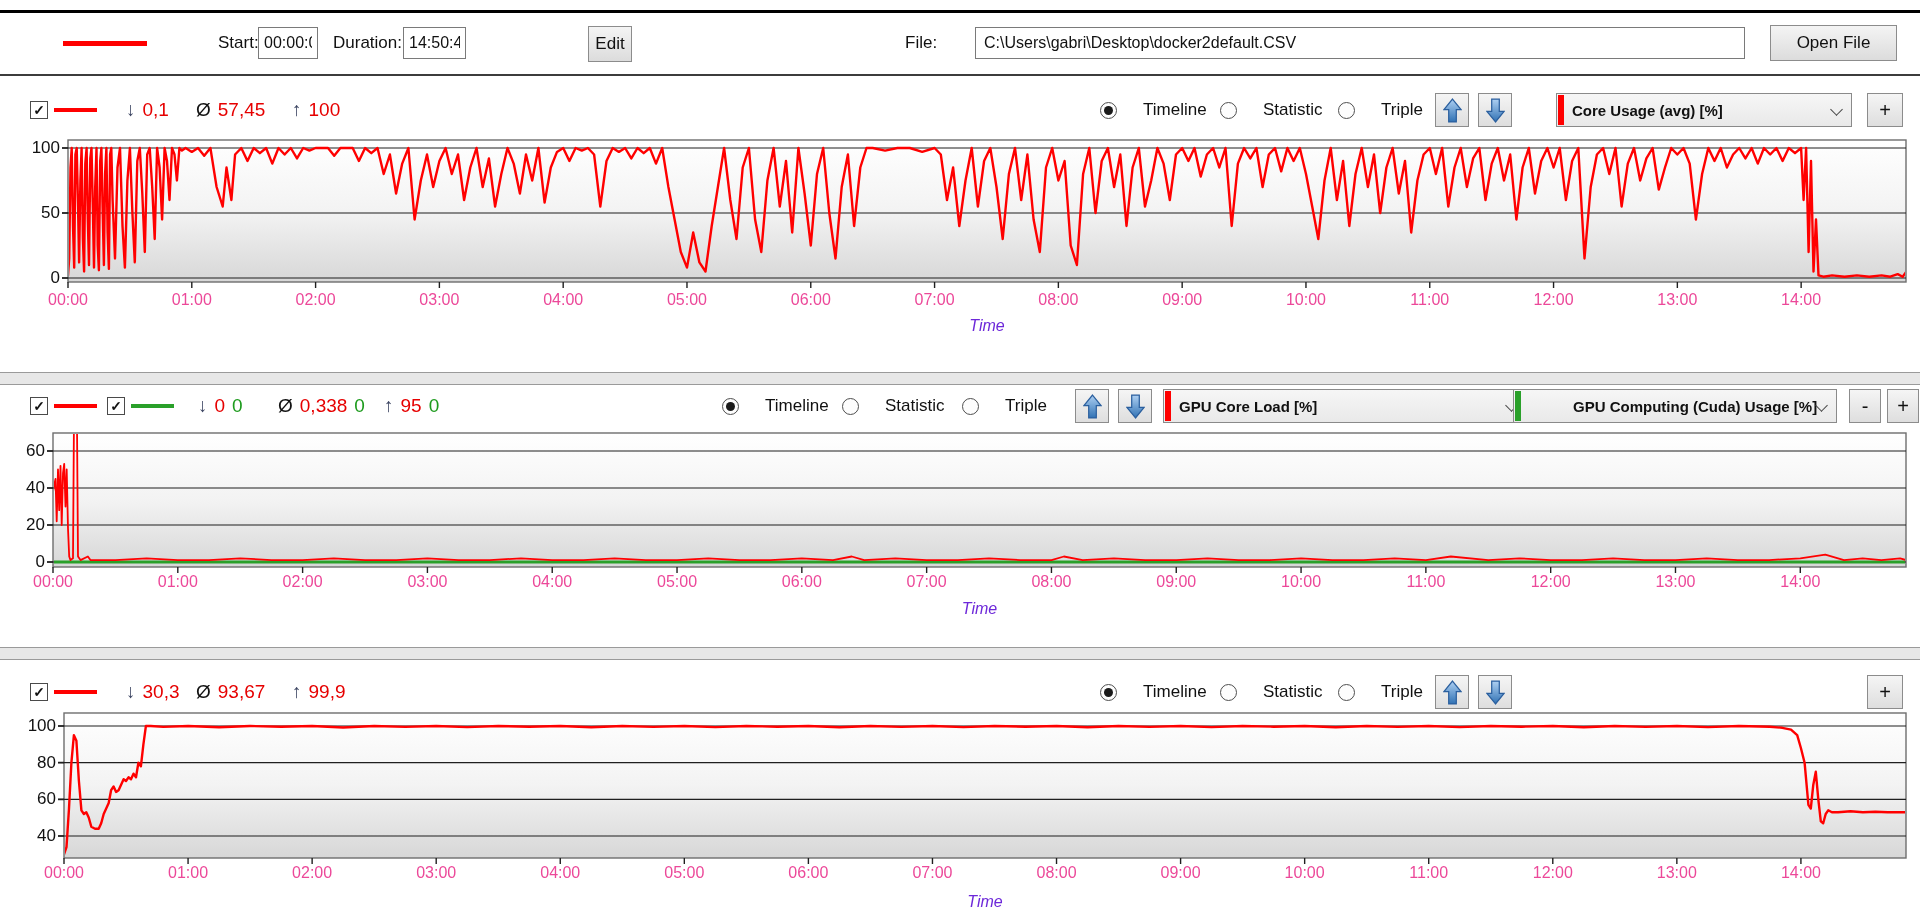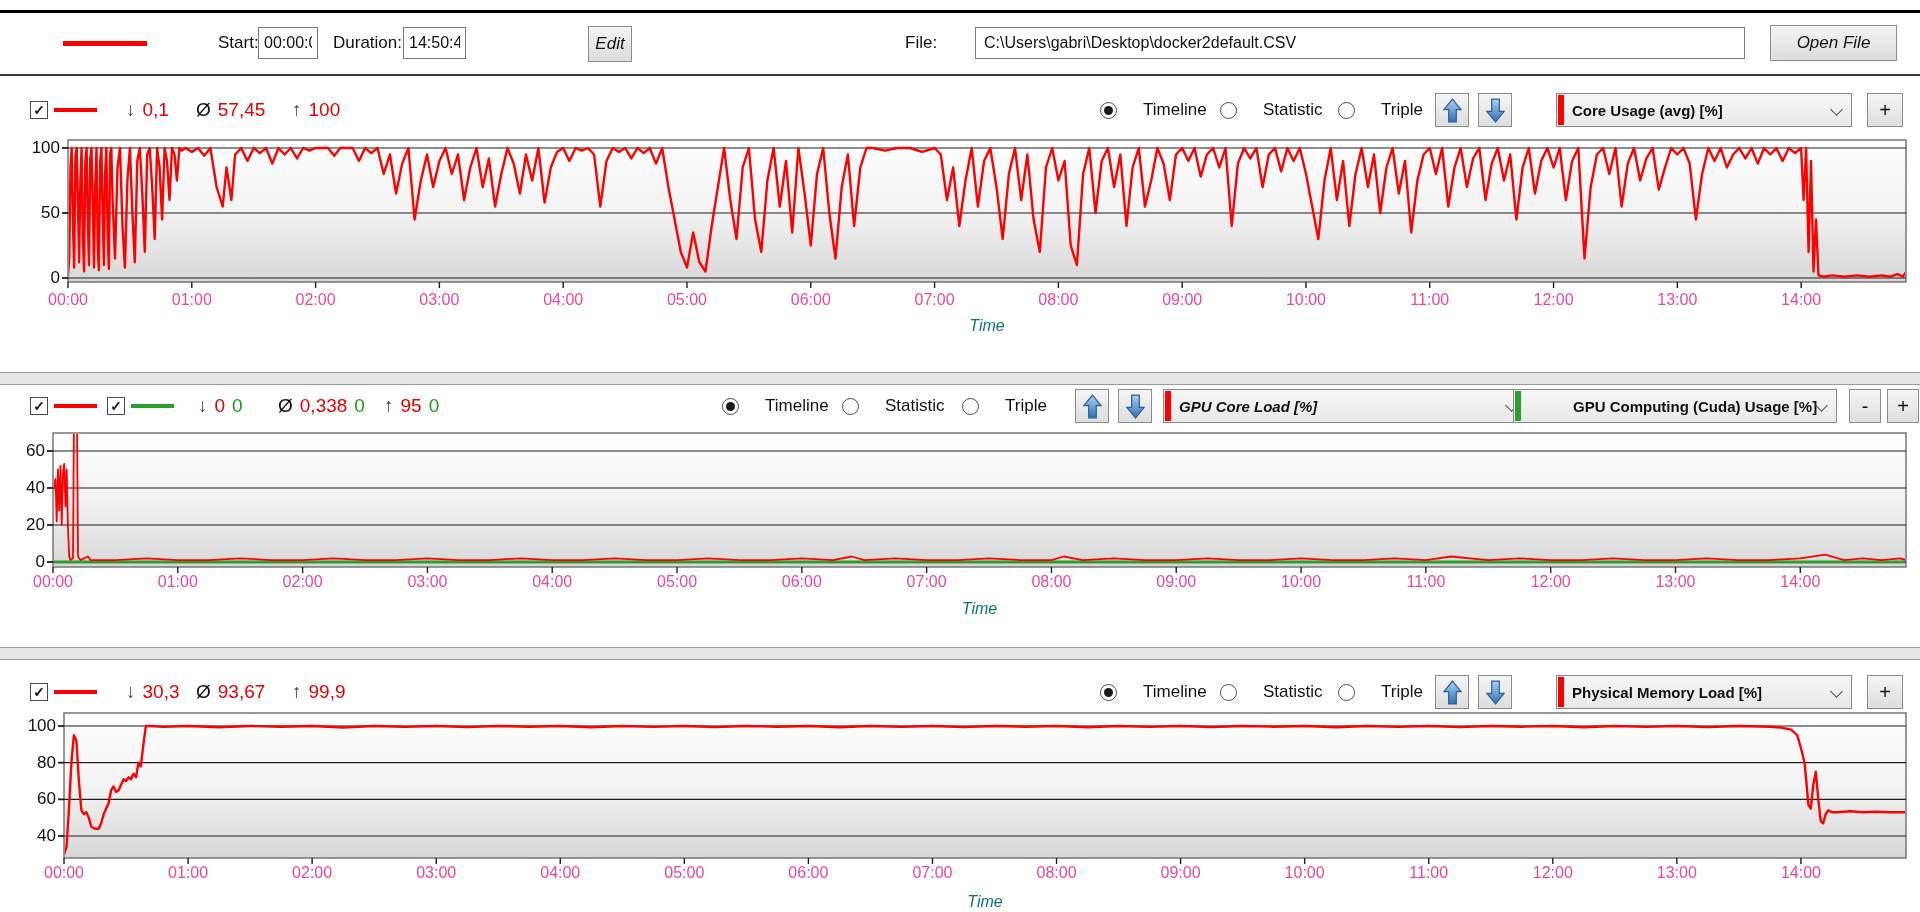--- a/index.html
+++ b/index.html
@@ -6,21 +6,21 @@
   #page{position:relative;width:1920px;height:912px;background:#ffffff;overflow:hidden;
         font-family:"Liberation Sans",sans-serif;color:#111;margin-top:10px;}
   .abs{position:absolute;}
   .topstrip{left:0;top:0;width:1920px;height:3px;background:#000;}
   .divider{left:0;top:64px;width:1920px;height:2px;background:#3c3c3c;}
   .splitter{left:0;width:1920px;height:13px;background:#e7e7e7;border-top:1px solid #9a9a9a;border-bottom:1px solid #9a9a9a;box-sizing:border-box;}
   .lbl{position:absolute;font-size:17px;line-height:36px;color:#111;white-space:nowrap;}
   .tfield{position:absolute;box-sizing:border-box;border:1px solid #7a7a7a;background:#fff;
           font-family:"Liberation Sans",sans-serif;font-size:16px;color:#111;padding:0 5px;}
   .btn{position:absolute;box-sizing:border-box;border:1px solid #8c8c8c;background:linear-gradient(#f4f4f4,#dcdcdc);
-       font-size:17px;color:#111;display:flex;align-items:center;justify-content:center;cursor:default;font-style:italic;}
+       font-size:17px;color:#111;display:flex;align-items:center;justify-content:center;cursor:default;}
   .legendline{position:absolute;background:#ff0000;}
   .hdr{position:absolute;left:0;width:1920px;height:36px;}
   .cb{position:absolute;top:9px;width:18px;height:18px;box-sizing:border-box;border:1.5px solid #4a4a4a;background:#fff;
       display:flex;align-items:center;justify-content:center;}
   .chk{font-size:14px;font-weight:bold;color:#111;margin-top:-1px;}
   .swatch{position:absolute;top:16px;width:43px;height:4px;}
   .stat{position:absolute;top:0;height:36px;display:flex;align-items:center;gap:7px;font-size:19px;white-space:nowrap;}
   .ssym.a{color:#3d4663;}
   .ssym.o{color:#111;}
   .sval{color:#e60000;}
@@ -35,21 +35,21 @@
          background:linear-gradient(#f5f5f5,#dedede);display:flex;align-items:center;justify-content:center;
          font-size:20px;color:#111;}
   .dd{position:absolute;top:1px;height:34px;box-sizing:border-box;border:1px solid #8a8a8a;
       background:linear-gradient(#f6f6f6,#e9e9e9);display:flex;align-items:center;}
   .ddbar{position:absolute;left:1px;top:1px;bottom:1px;width:6px;}
   .ddlabel{margin-left:15px;font-size:15px;font-weight:bold;color:#111;white-space:nowrap;}
   .chev{position:absolute;right:10px;top:11px;width:8px;height:8px;border-right:1.6px solid #444;border-bottom:1.6px solid #444;
         transform:rotate(45deg);}
   .ylab{position:absolute;width:44px;text-align:right;font-size:17px;color:#111;transform:translateY(-50%);}
   .xlab{position:absolute;font-size:16px;color:#ec4899;transform:translateX(-50%);white-space:nowrap;}
-  .tlab{position:absolute;font-size:16px;font-style:italic;color:#0f766e;transform:translateX(-50%);}
+  .tlab{position:absolute;font-size:16px;font-style:italic;color:#6d28d9;transform:translateX(-50%);}
   svg.arr{width:19px;height:25px;}
 </style>
 </head>
 <body>
 
 <svg width="0" height="0" style="position:absolute">
   <defs>
     <linearGradient id="arrGrad" x1="0" y1="0" x2="0" y2="1">
       <stop offset="0" stop-color="#aed0f2"></stop>
         <stop offset="1" stop-color="#3172b4"></stop>
@@ -162,21 +162,21 @@
     <div class="sqbtn" style="left:1075px;">
         <svg class="arr" viewBox="0 0 20 26">
           <path d="M10 1 L19 12 H14 V25 H6 V12 H1 Z" fill="url(#arrGrad)" stroke="#2b5f9e" stroke-width="1.3"></path>
         </svg>
       </div>
     <div class="sqbtn" style="left:1118px;">
         <svg class="arr" viewBox="0 0 20 26">
           <path d="M10 25 L1 14 H6 V1 H14 V14 H19 Z" fill="url(#arrGrad)" stroke="#2b5f9e" stroke-width="1.3"></path>
         </svg>
       </div>
-    <div class="dd" style="left:1163px;width:364px;font-style:italic;">
+    <div class="dd" style="left:1163px;width:364px;">
       <span class="ddbar" style="background:#ff0000;"></span>
       <span class="ddlabel">GPU Core Load [%]</span>
       <span class="chev"></span>
     </div>
     <div class="dd" style="left:1513px;width:324px;padding-left:44px;">
       <span class="ddbar" style="background:#2aa02a;"></span>
       <span class="ddlabel">GPU Computing (Cuda) Usage [%]</span>
       <span class="chev"></span>
     </div>
     <div class="smbtn" style="left:1849px;">-</div>
@@ -215,25 +215,20 @@
     <div class="sqbtn" style="left:1435px;">
         <svg class="arr" viewBox="0 0 20 26">
           <path d="M10 1 L19 12 H14 V25 H6 V12 H1 Z" fill="url(#arrGrad)" stroke="#2b5f9e" stroke-width="1.3"></path>
         </svg>
       </div>
     <div class="sqbtn" style="left:1478px;">
         <svg class="arr" viewBox="0 0 20 26">
           <path d="M10 25 L1 14 H6 V1 H14 V14 H19 Z" fill="url(#arrGrad)" stroke="#2b5f9e" stroke-width="1.3"></path>
         </svg>
       </div>
-    <div class="dd" style="left:1556px;width:296px;">
-      <span class="ddbar" style="background:#ff0000;"></span>
-      <span class="ddlabel">Physical Memory Load [%]</span>
-      <span class="chev"></span>
-    </div>
     <div class="smbtn" style="left:1867px;width:36px;">+</div>
   </div>
 
   <div class="abs splitter" style="top:362px;"></div>
   <div class="abs splitter" style="top:637px;"></div>
 
   <svg id="chartsvg" class="abs" style="left:0;top:0;" width="1920" height="912">
       <rect x="68" y="130" width="1838" height="142" fill="url(#plotGrad)" stroke="#6e6e6e" stroke-width="1.4"></rect>
       <clipPath id="clip0">
         <rect x="69" y="131" width="1836" height="140"></rect>

